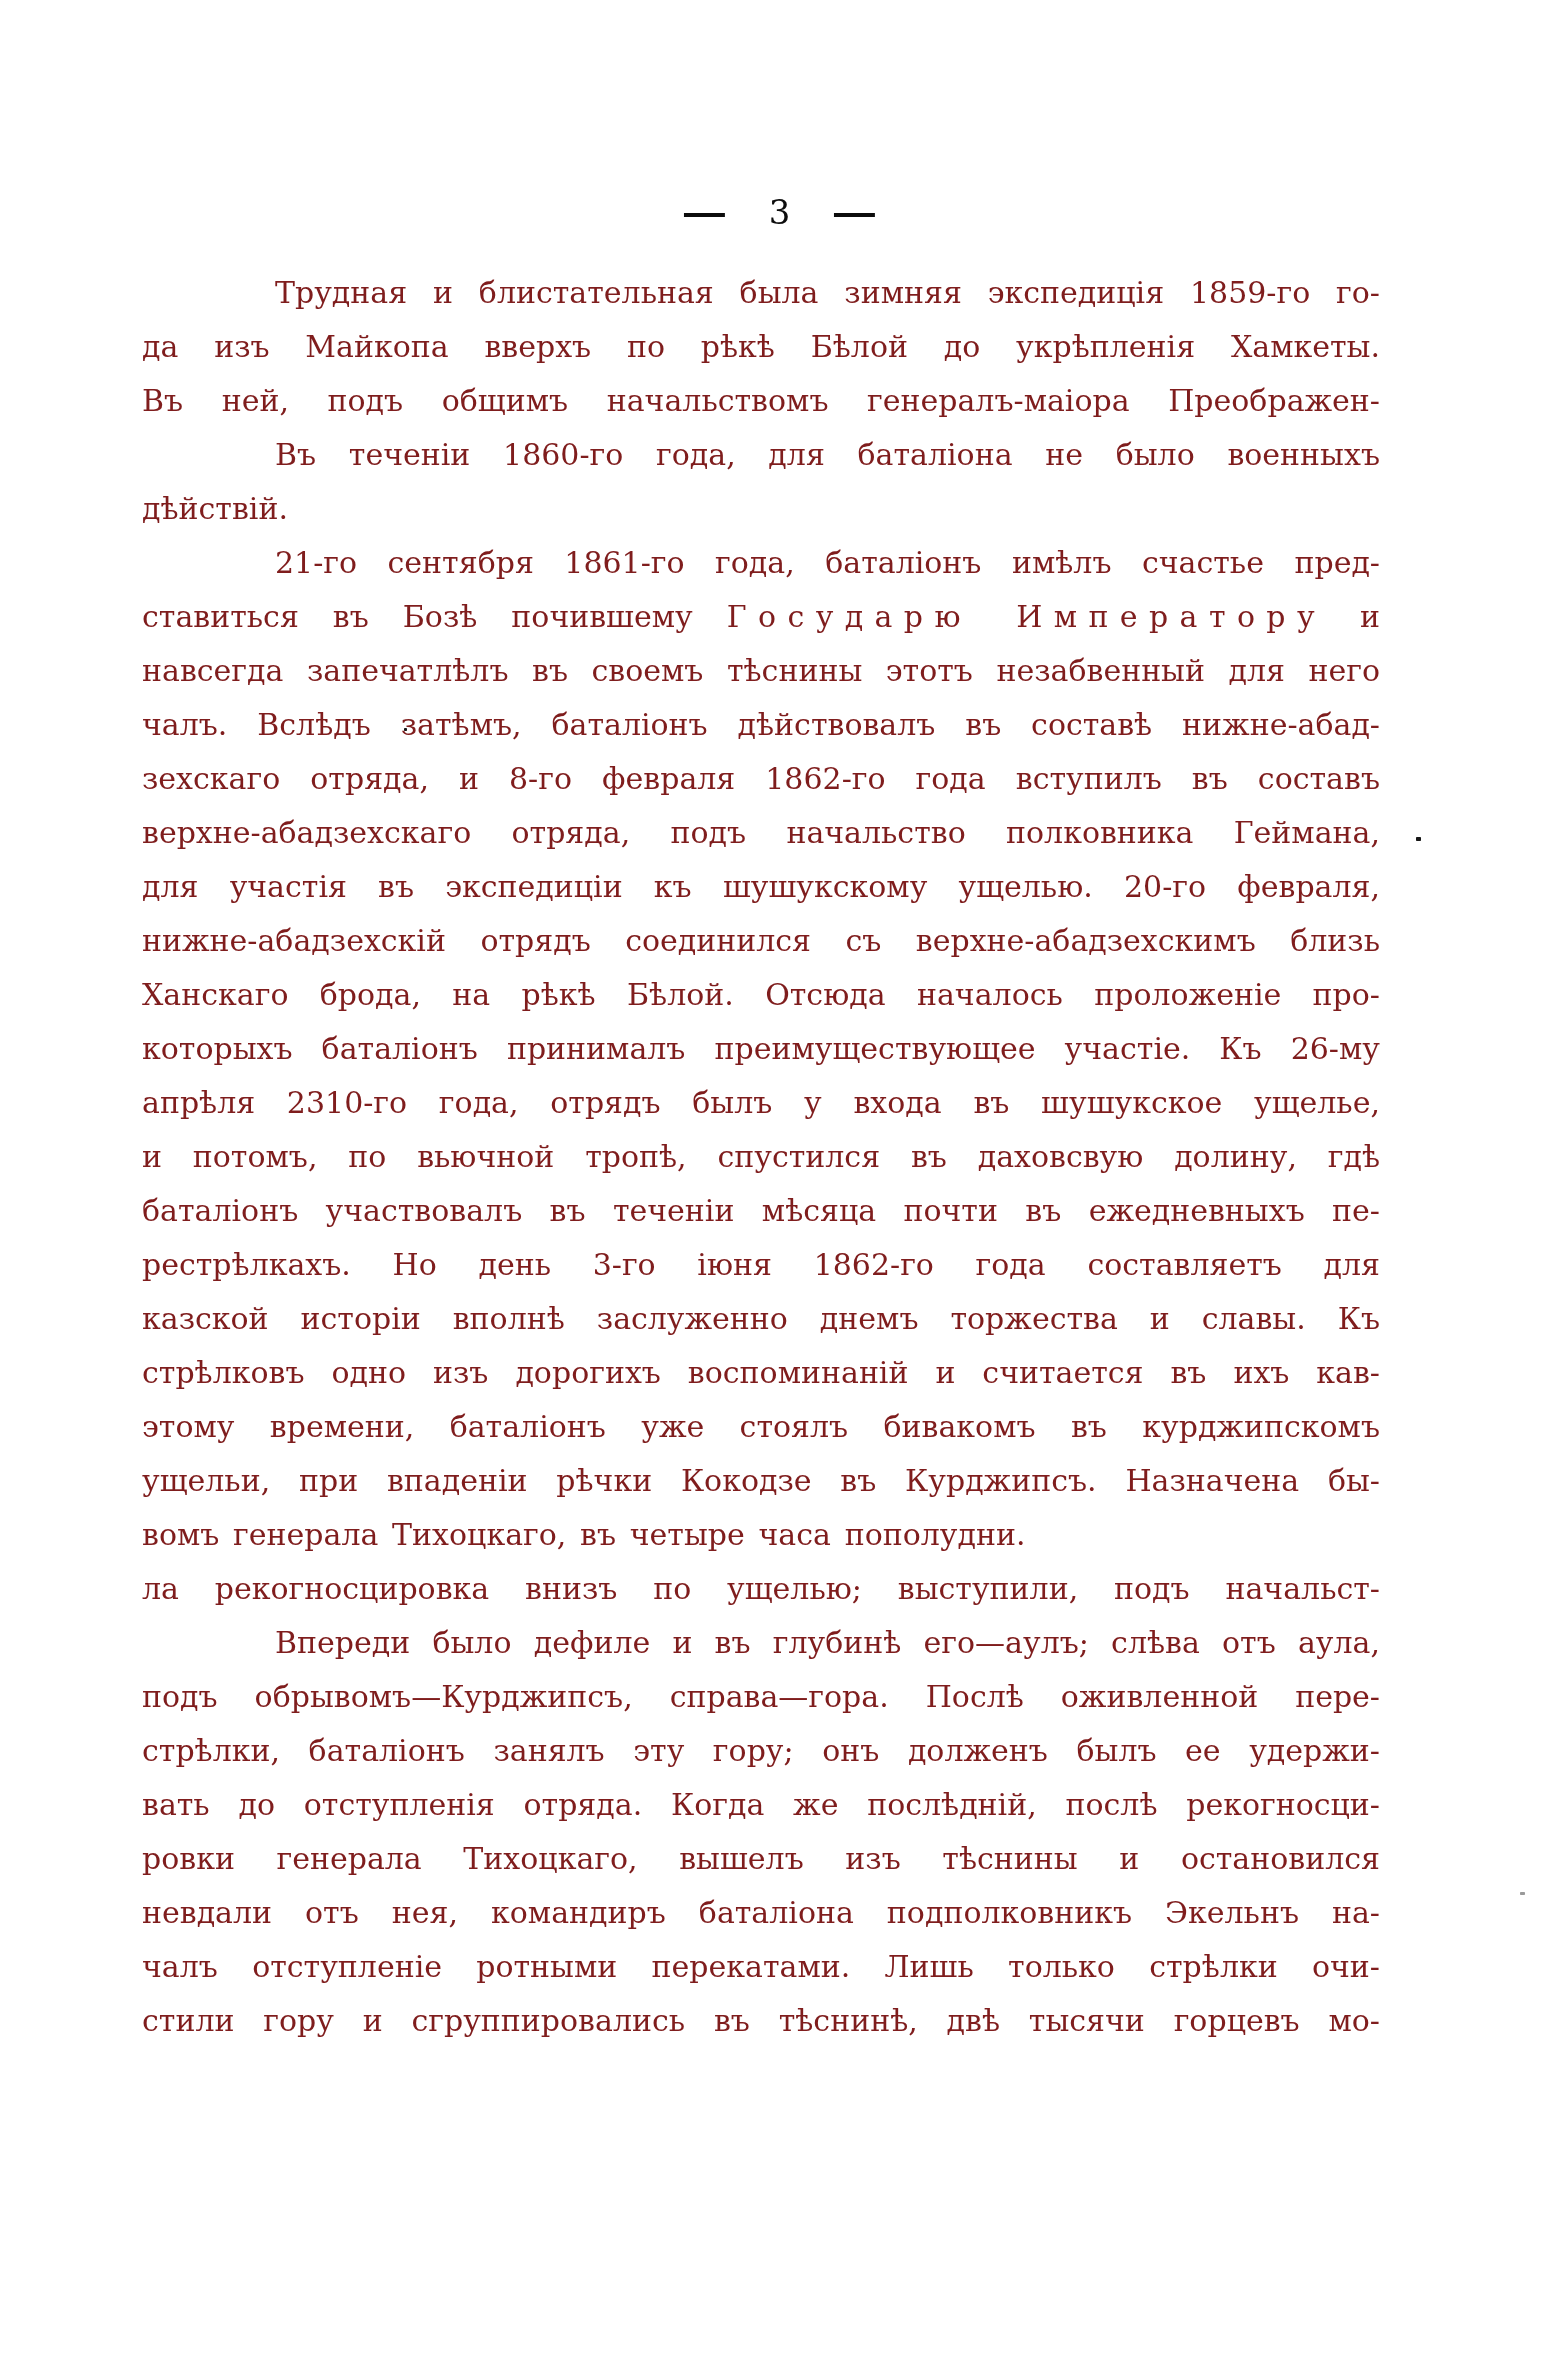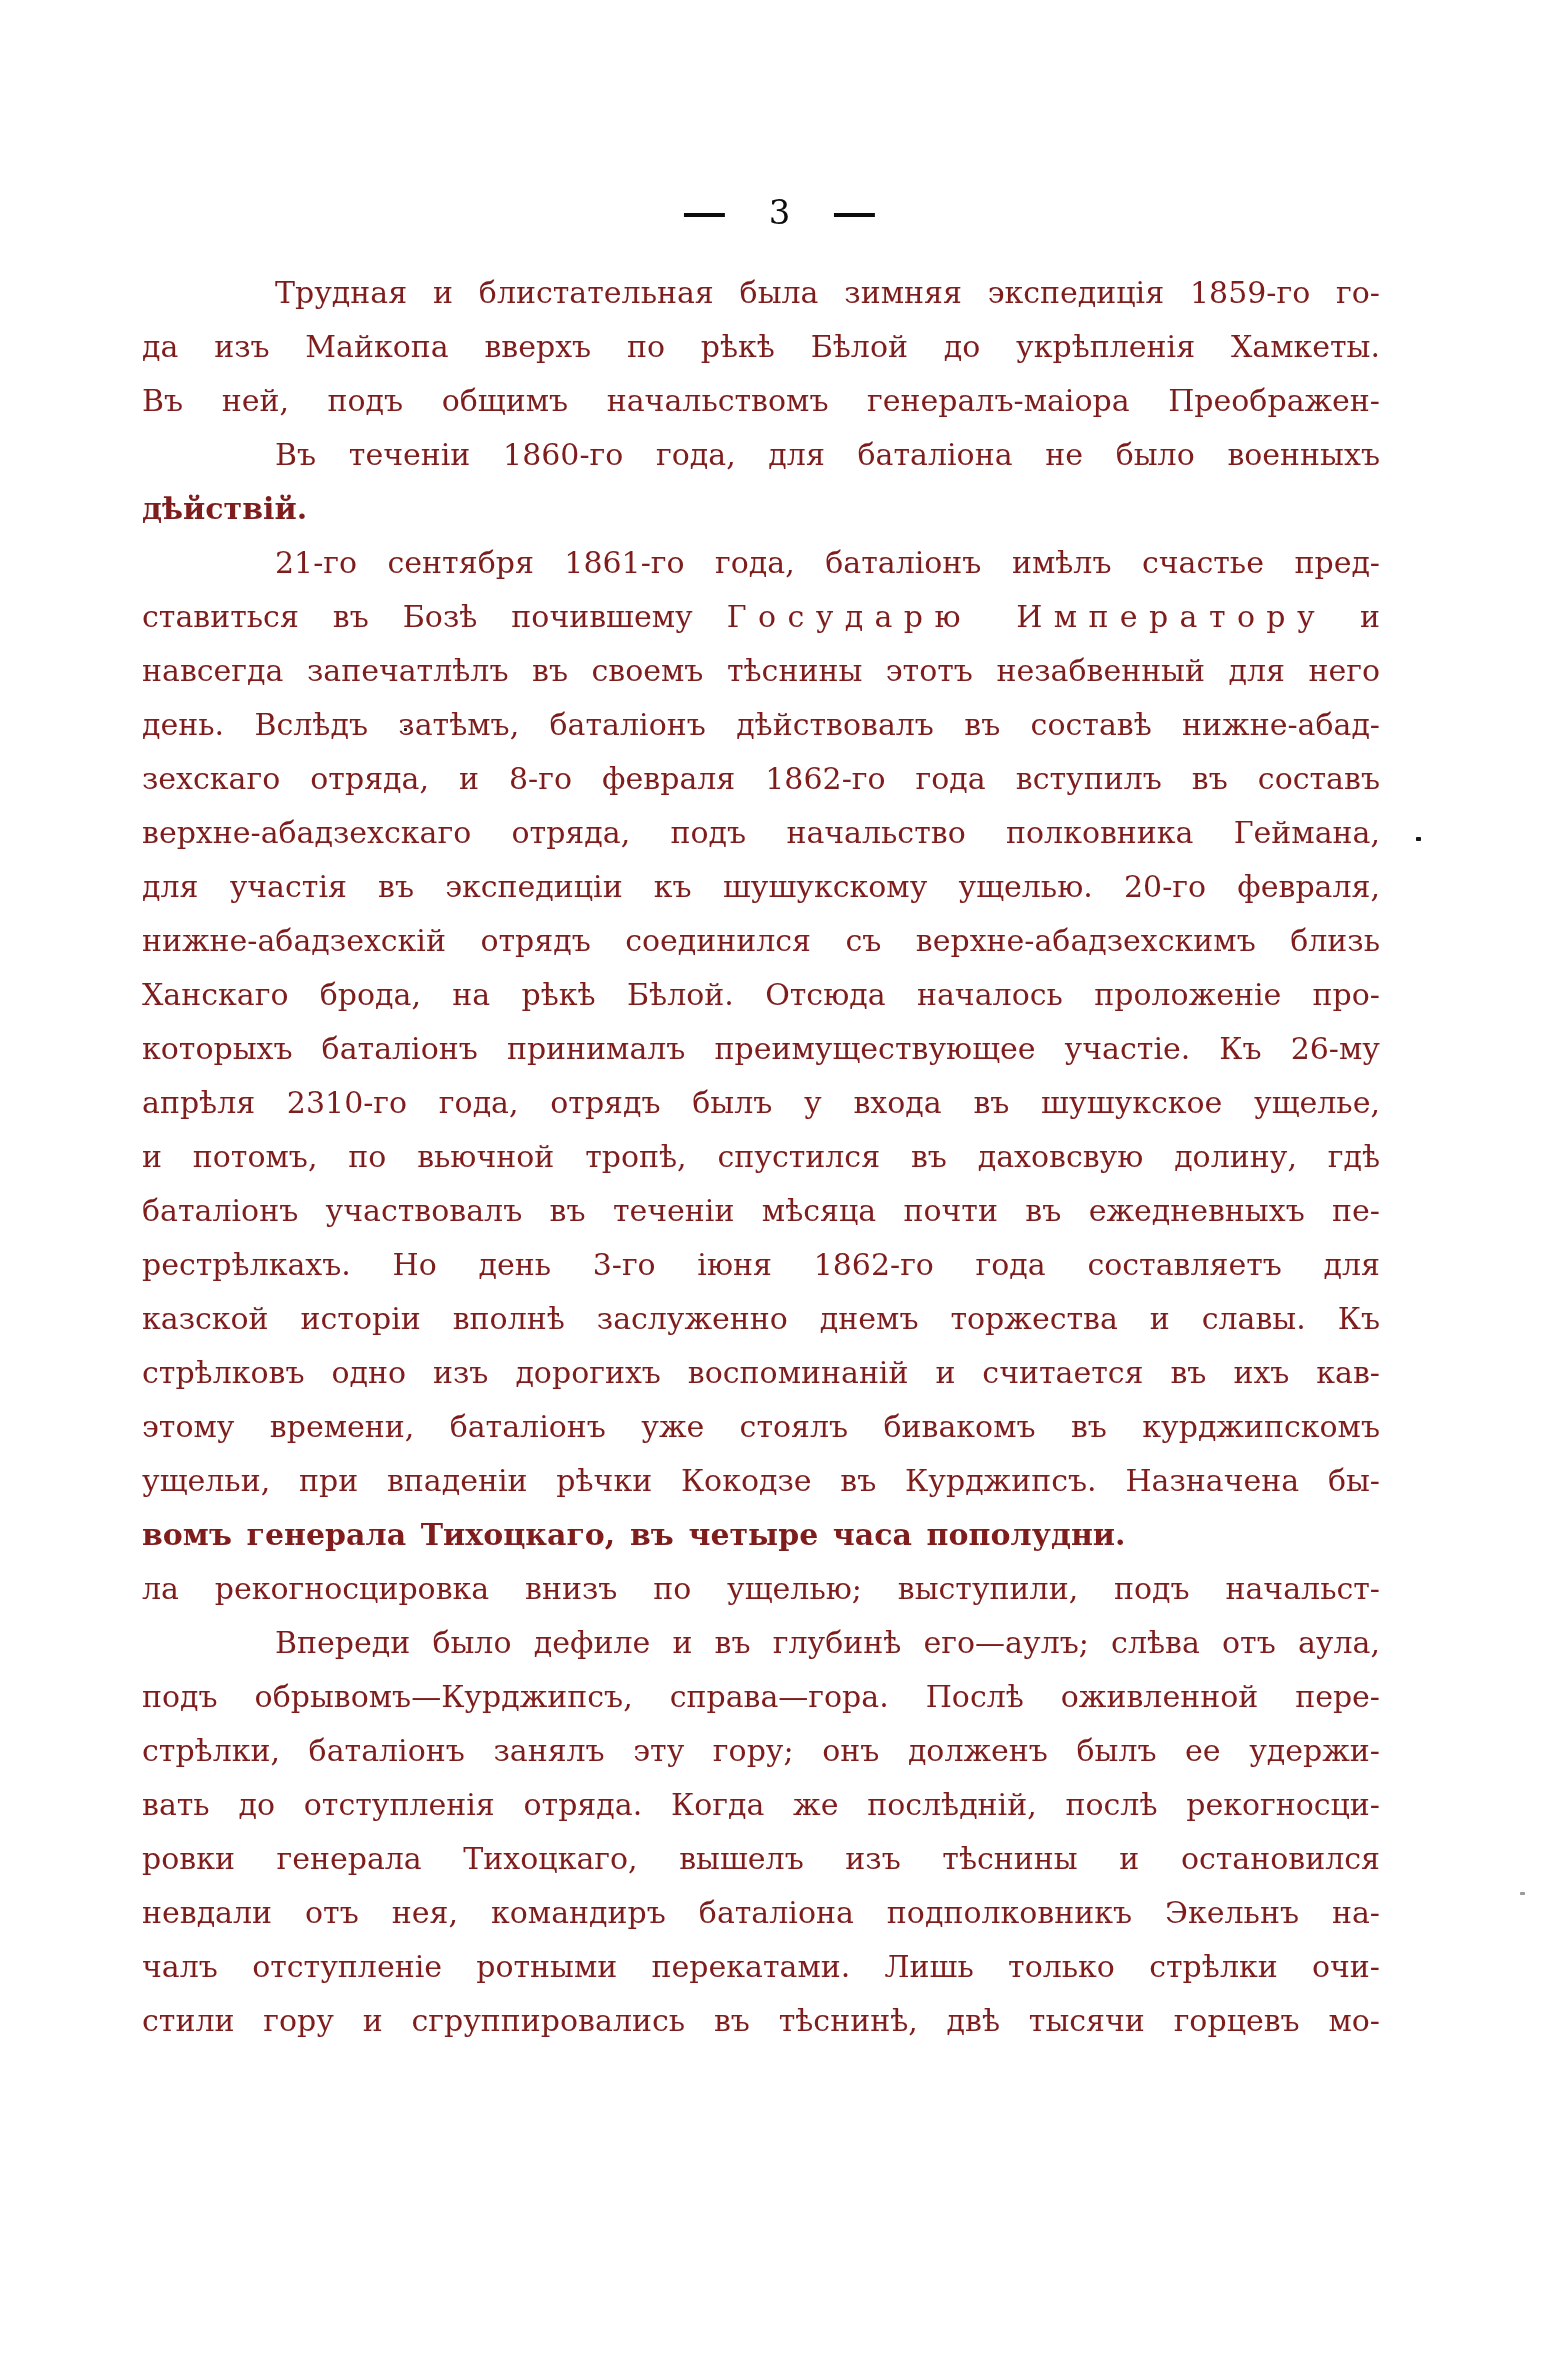--- a/index.html
+++ b/index.html
@@ -55,21 +55,20 @@
     text-align: justify;
     text-align-last: justify;
     white-space: normal;
     overflow: visible;
   }
   .line.indent {
     text-indent: 133px;
   }
   .line.short {
     text-align-last: left;
-    font-weight: bold;
   }
   .spaced {
     letter-spacing: 0.38em;
     word-spacing: 0.1em;
   }
   .speck {
     position: absolute;
     background: #161616;
     border-radius: 0.8px;
   }
@@ -88,21 +87,21 @@
 
   <div class="text-block" id="text-block">
       <div class="line indent">Трудная и блистательная была зимняя экспедиція 1859-го го-</div>
       <div class="line">да изъ Майкопа вверхъ по рѣкѣ Бѣлой до укрѣпленія Хамкеты.</div>
       <div class="line">Въ ней, подъ общимъ начальствомъ генералъ-маіора Преображен-</div>
       <div class="line indent">Въ теченіи 1860-го года, для баталіона не было военныхъ</div>
       <div class="line short">дѣйствій.</div>
       <div class="line indent">21-го сентября 1861-го года, баталіонъ имѣлъ счастье пред-</div>
       <div class="line"><span>ставиться въ Бозѣ почившему </span><span class="spaced">Государю Императору</span><span> и</span></div>
       <div class="line">навсегда запечатлѣлъ въ своемъ тѣснины этотъ незабвенный для него</div>
-      <div class="line">день. Вслѣдъ затѣмъ, баталіонъ дѣйствовалъ въ составѣ нижне-абад-</div>
+      <div class="line">чалъ. Вслѣдъ затѣмъ, баталіонъ дѣйствовалъ въ составѣ нижне-абад-</div>
       <div class="line">зехскаго отряда, и 8-го февраля 1862-го года вступилъ въ составъ</div>
       <div class="line">верхне-абадзехскаго отряда, подъ начальство полковника Геймана,</div>
       <div class="line">для участія въ экспедиціи къ шушукскому ущелью. 20-го февраля,</div>
       <div class="line">нижне-абадзехскій отрядъ соединился съ верхне-абадзехскимъ близь</div>
       <div class="line">Ханскаго брода, на рѣкѣ Бѣлой. Отсюда началось проложеніе про-</div>
       <div class="line">которыхъ баталіонъ принималъ преимуществующее участіе. Къ 26-му</div>
       <div class="line">апрѣля 2310-го года, отрядъ былъ у входа въ шушукское ущелье,</div>
       <div class="line">и потомъ, по вьючной тропѣ, спустился въ даховсвую долину, гдѣ</div>
       <div class="line">баталіонъ участвовалъ въ теченіи мѣсяца почти въ ежедневныхъ пе-</div>
       <div class="line">рестрѣлкахъ. Но день 3-го іюня 1862-го года составляетъ для</div>

